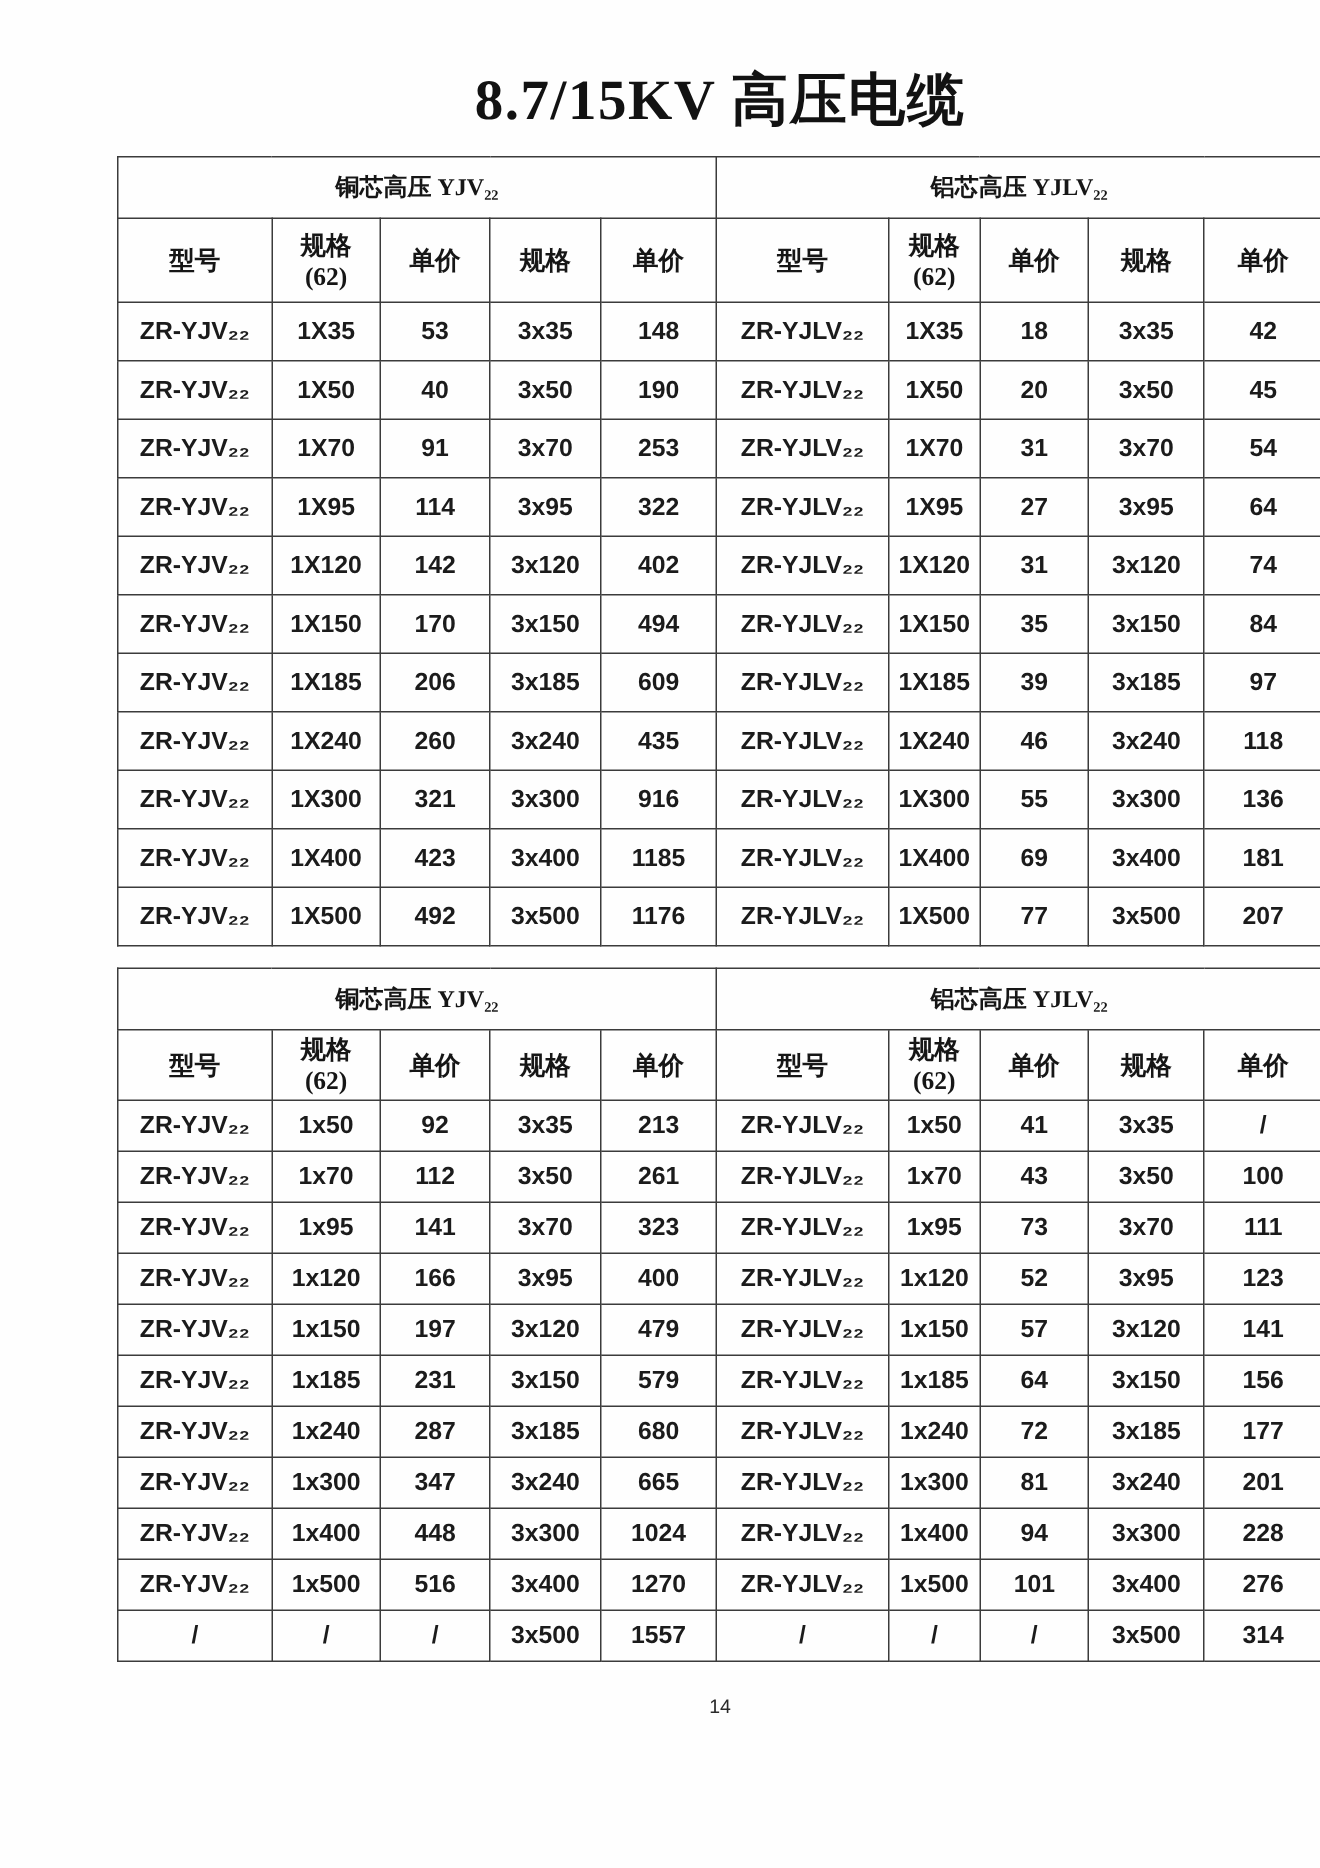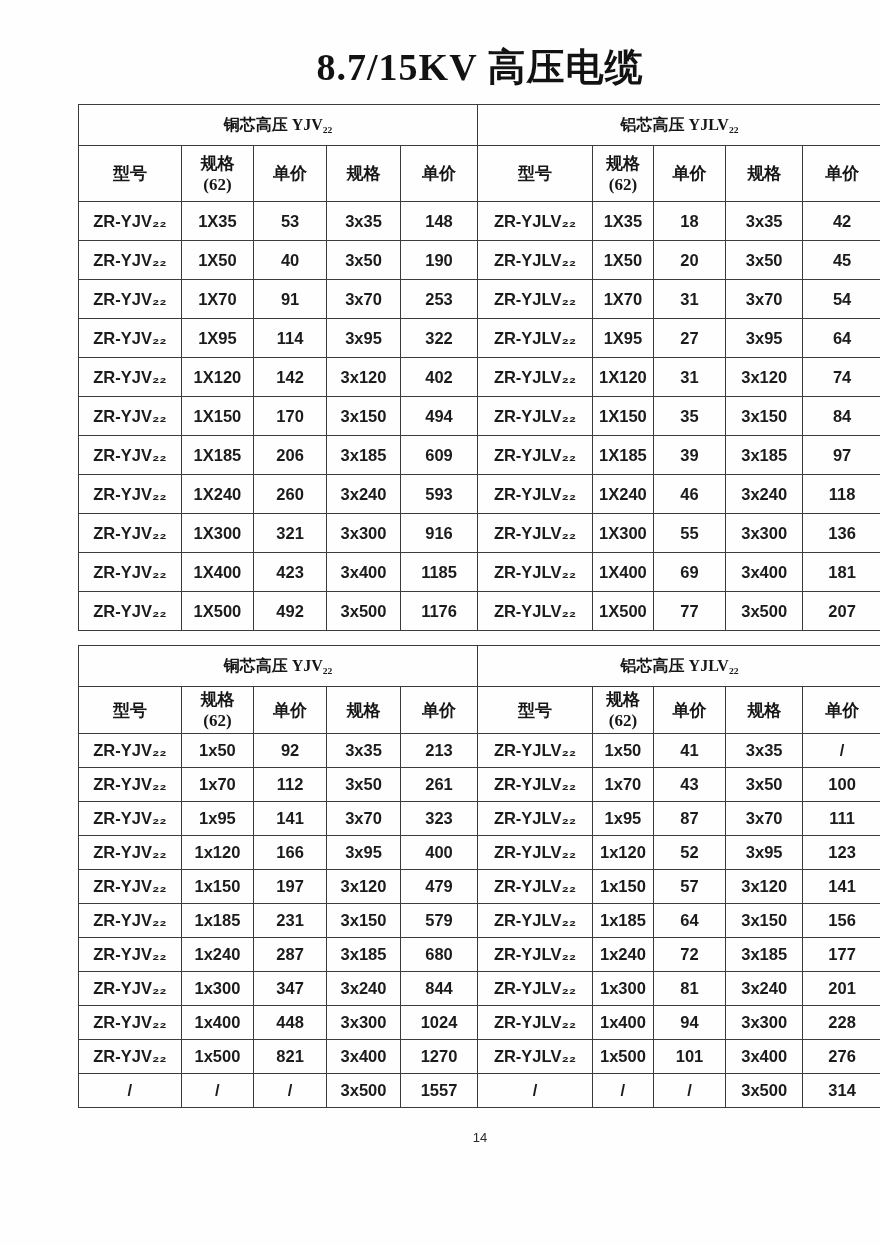--- a/index.html
+++ b/index.html
@@ -195,21 +195,21 @@
             <td>1X185</td>
             <td>39</td>
             <td>3x185</td>
             <td>97</td>
           </tr>
           <tr>
             <td>ZR-YJV₂₂</td>
             <td>1X240</td>
             <td>260</td>
             <td>3x240</td>
-            <td>593</td>
+            <td>435</td>
             <td>ZR-YJLV₂₂</td>
             <td>1X240</td>
             <td>46</td>
             <td>3x240</td>
             <td>118</td>
           </tr>
           <tr>
             <td>ZR-YJV₂₂</td>
             <td>1X300</td>
             <td>321</td>
@@ -309,21 +309,21 @@
             <td>100</td>
           </tr>
           <tr>
             <td>ZR-YJV₂₂</td>
             <td>1x95</td>
             <td>141</td>
             <td>3x70</td>
             <td>323</td>
             <td>ZR-YJLV₂₂</td>
             <td>1x95</td>
-            <td>87</td>
+            <td>73</td>
             <td>3x70</td>
             <td>111</td>
           </tr>
           <tr>
             <td>ZR-YJV₂₂</td>
             <td>1x120</td>
             <td>166</td>
             <td>3x95</td>
             <td>400</td>
             <td>ZR-YJLV₂₂</td>
@@ -366,21 +366,21 @@
             <td>1x240</td>
             <td>72</td>
             <td>3x185</td>
             <td>177</td>
           </tr>
           <tr>
             <td>ZR-YJV₂₂</td>
             <td>1x300</td>
             <td>347</td>
             <td>3x240</td>
-            <td>844</td>
+            <td>665</td>
             <td>ZR-YJLV₂₂</td>
             <td>1x300</td>
             <td>81</td>
             <td>3x240</td>
             <td>201</td>
           </tr>
           <tr>
             <td>ZR-YJV₂₂</td>
             <td>1x400</td>
             <td>448</td>
@@ -388,21 +388,21 @@
             <td>1024</td>
             <td>ZR-YJLV₂₂</td>
             <td>1x400</td>
             <td>94</td>
             <td>3x300</td>
             <td>228</td>
           </tr>
           <tr>
             <td>ZR-YJV₂₂</td>
             <td>1x500</td>
-            <td>821</td>
+            <td>516</td>
             <td>3x400</td>
             <td>1270</td>
             <td>ZR-YJLV₂₂</td>
             <td>1x500</td>
             <td>101</td>
             <td>3x400</td>
             <td>276</td>
           </tr>
           <tr>
             <td>/</td>

